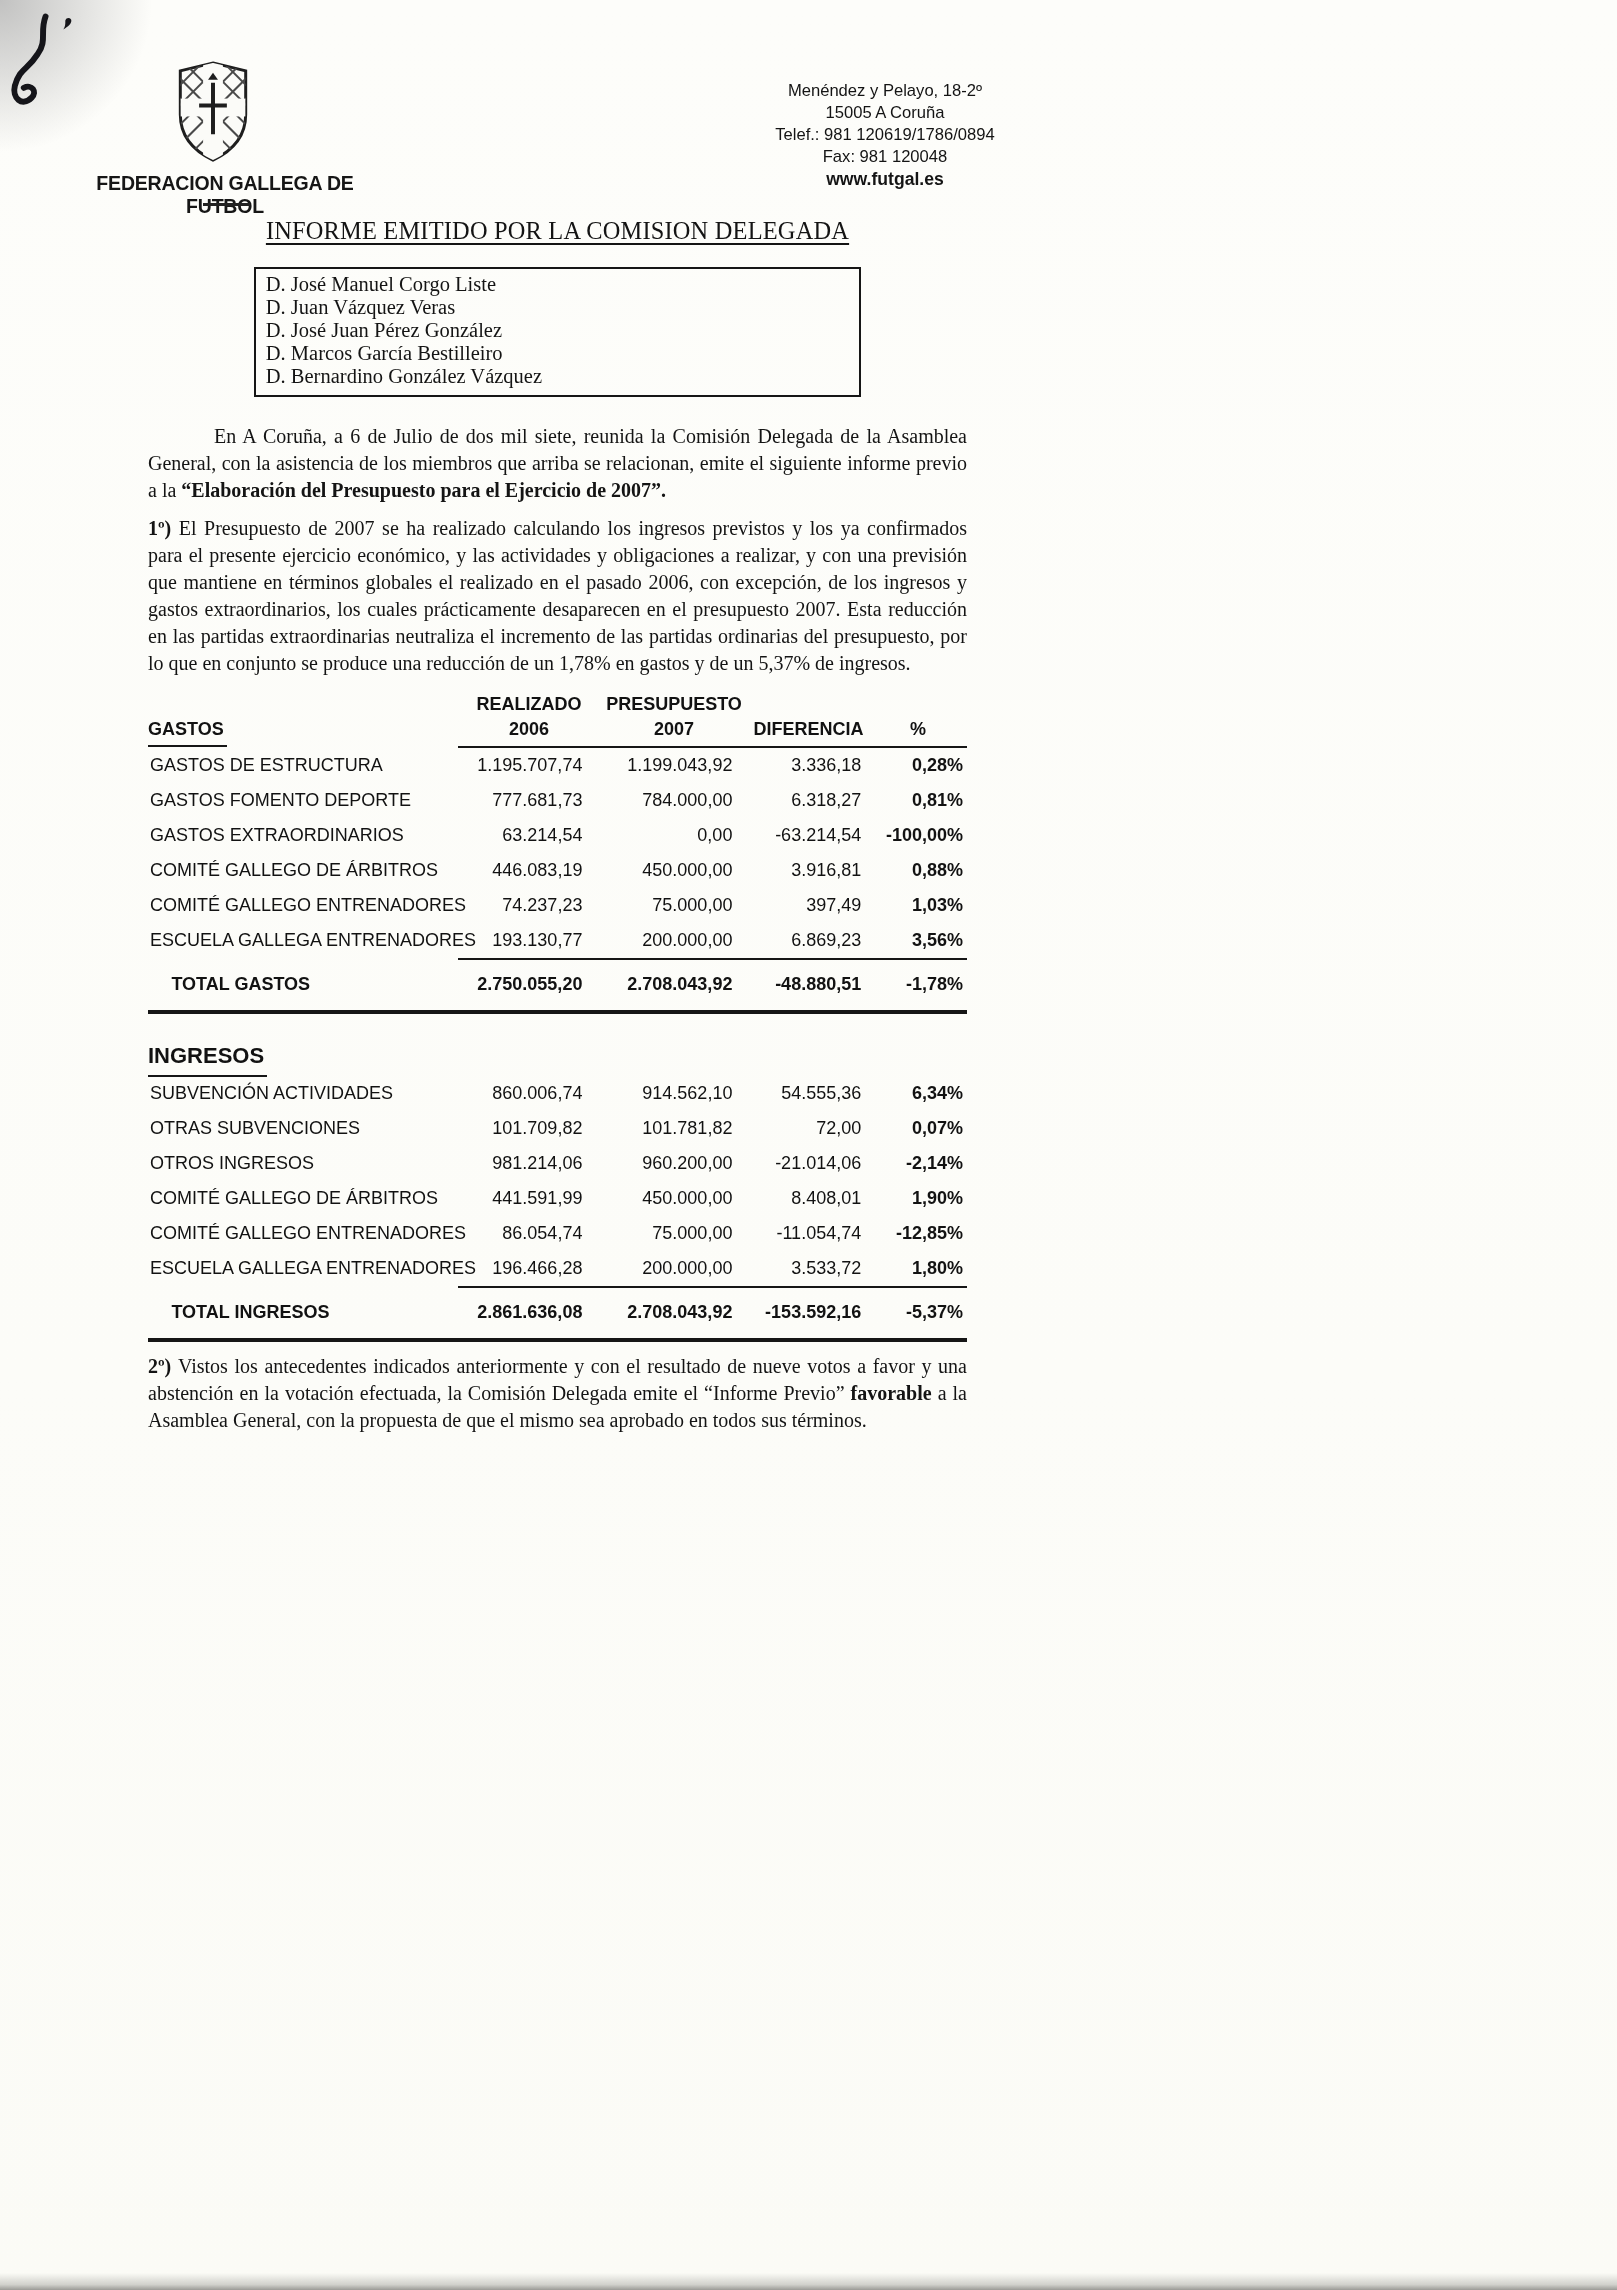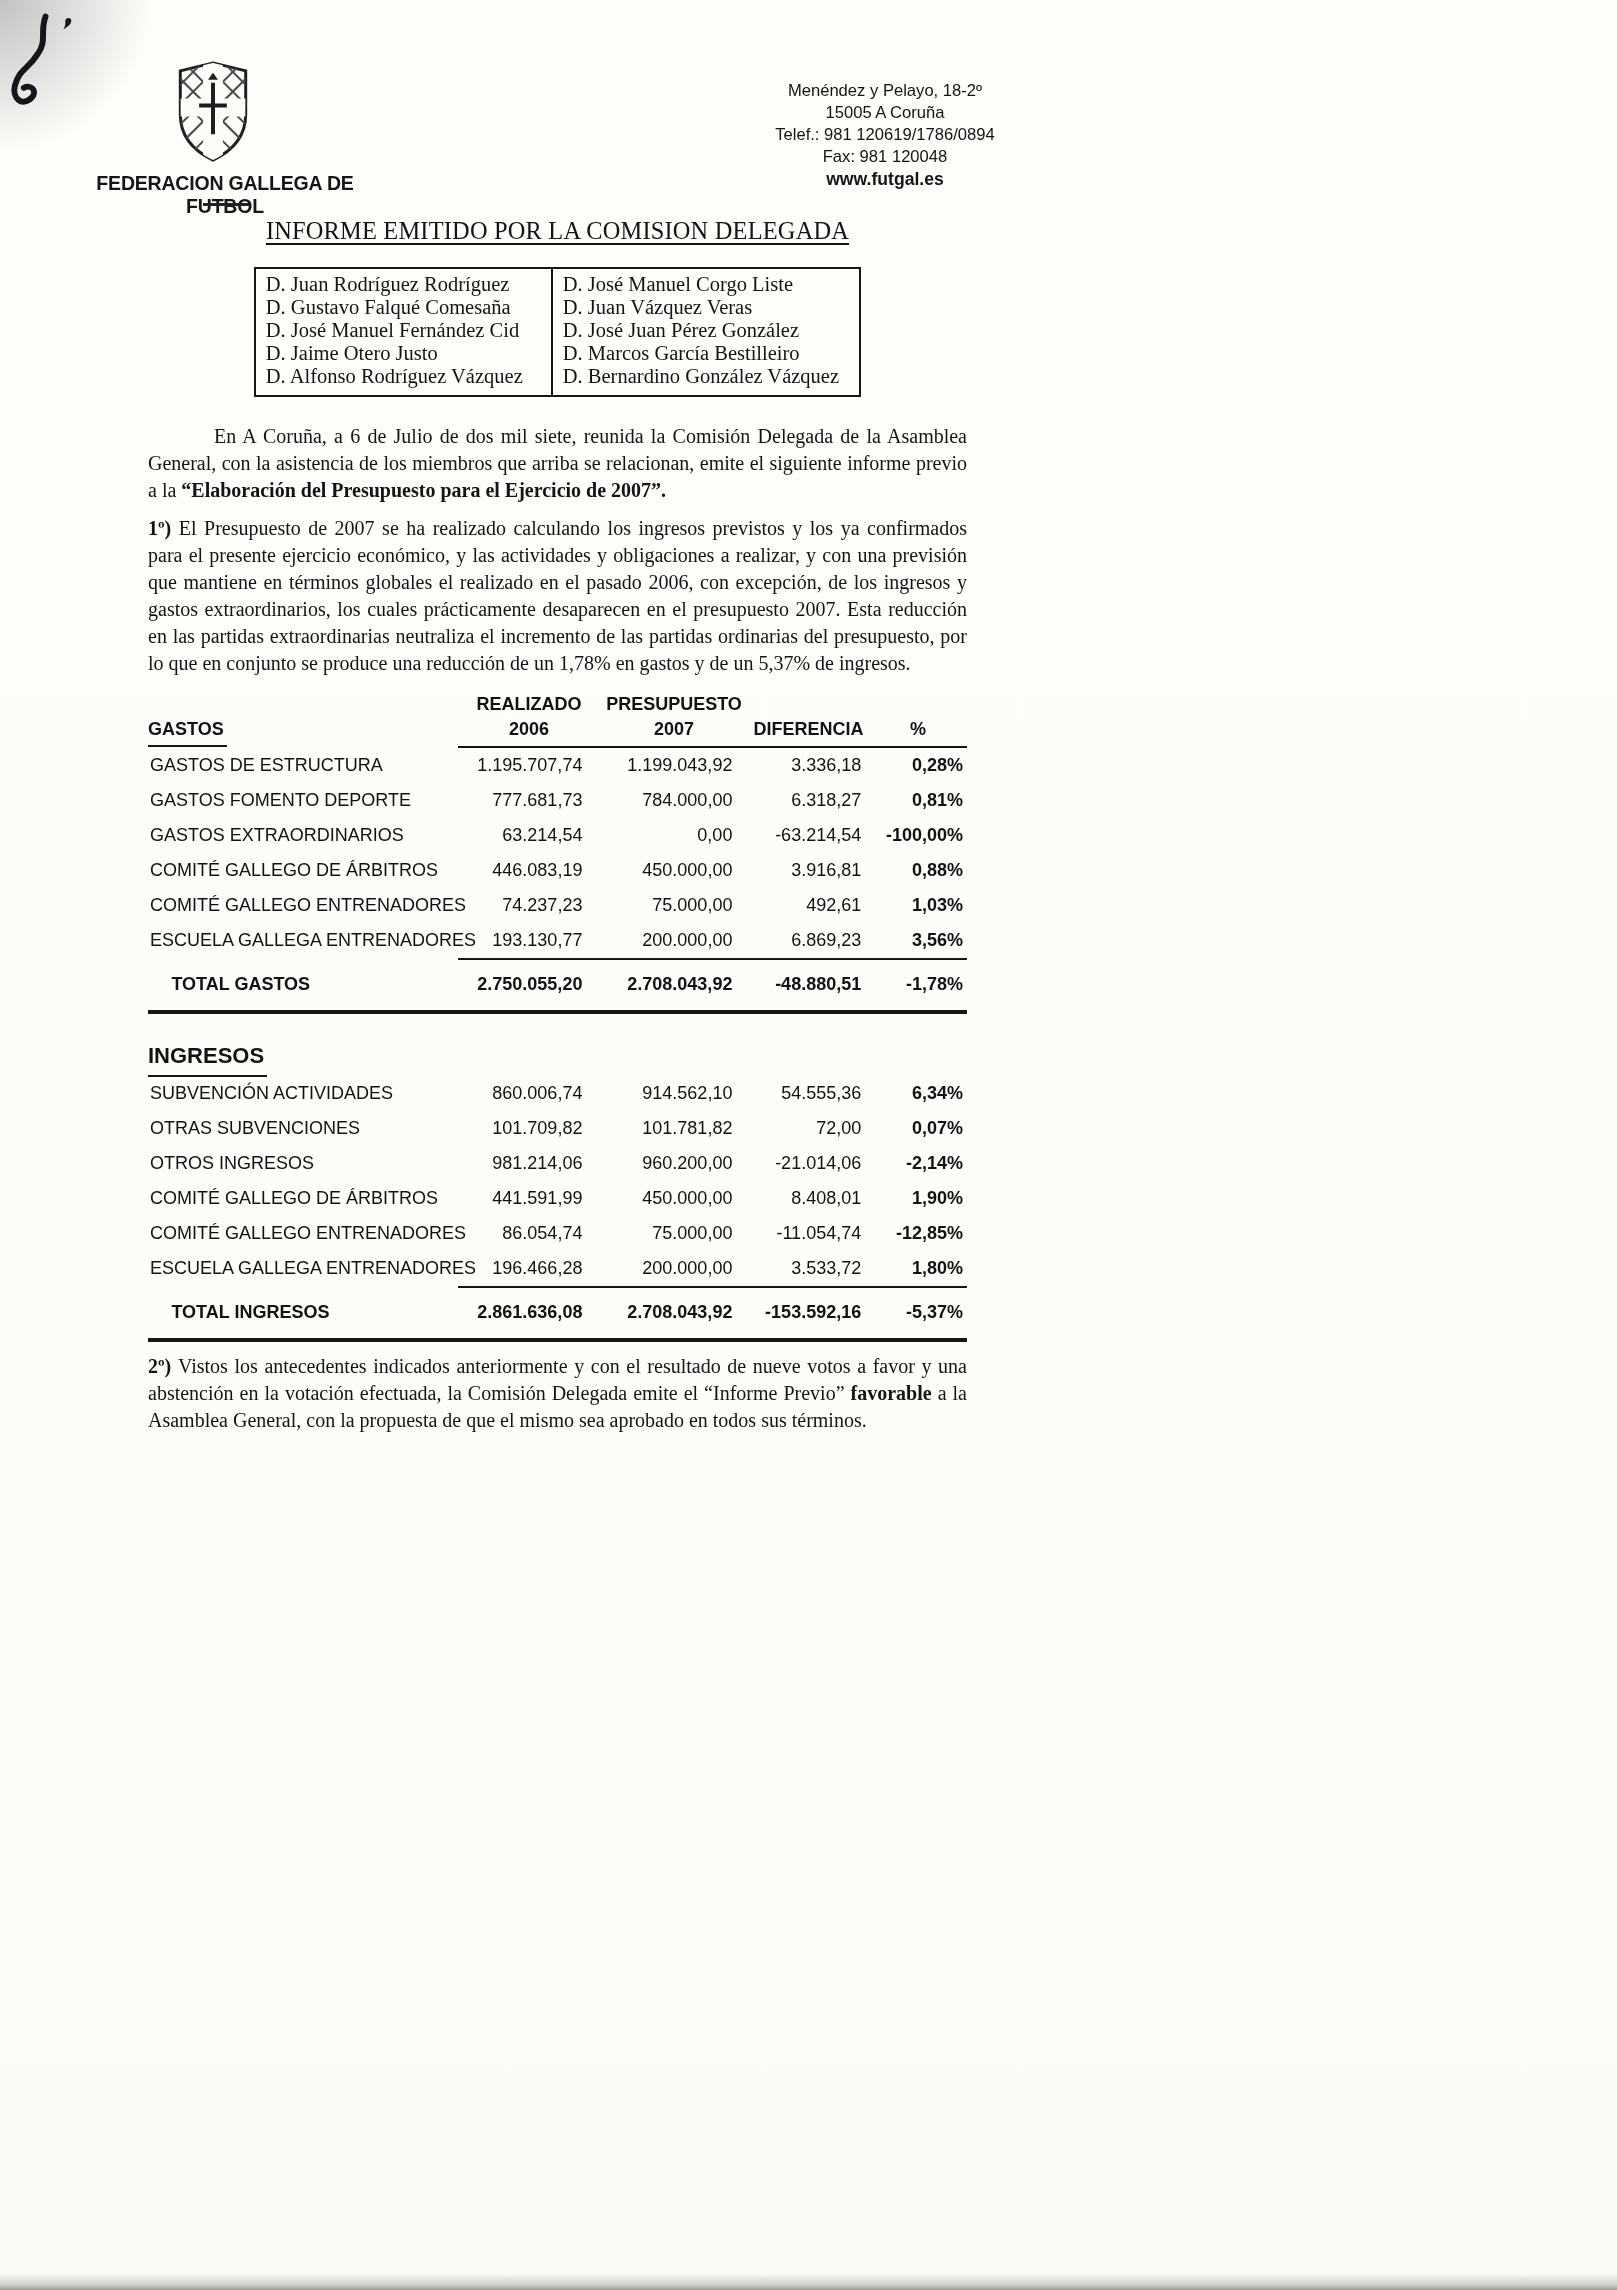--- a/index.html
+++ b/index.html
@@ -145,27 +145,20 @@
     <div>Telef.: 981 120619/1786/0894</div>
     <div>Fax: 981 120048</div>
     <div class="website">www.futgal.es</div>
   </div>
 
   <div class="content">
 
     <div class="title">INFORME EMITIDO POR LA COMISION DELEGADA</div>
 
     <div class="members-box">
-      <div class="members-col left" id="members-left">
-          <div class="member-name">D. Juan Rodríguez Rodríguez</div>
-          <div class="member-name">D. Gustavo Falqué Comesaña</div>
-          <div class="member-name">D. José Manuel Fernández Cid</div>
-          <div class="member-name">D. Jaime Otero Justo</div>
-          <div class="member-name">D. Alfonso Rodríguez Vázquez</div>
-        </div>
       <div class="members-col" id="members-right">
           <div class="member-name">D. José Manuel Corgo Liste</div>
           <div class="member-name">D. Juan Vázquez Veras</div>
           <div class="member-name">D. José Juan Pérez González</div>
           <div class="member-name">D. Marcos García Bestilleiro</div>
           <div class="member-name">D. Bernardino González Vázquez</div>
         </div>
     </div>
 
     <div id="paragraphs-top">
@@ -219,21 +212,21 @@
             <div class="c-label">COMITÉ GALLEGO DE ÁRBITROS</div>
             <div class="c-num n1">446.083,19</div>
             <div class="c-num n2">450.000,00</div>
             <div class="c-num n3">3.916,81</div>
             <div class="c-num n4">0,88%</div>
           </div>
           <div class="fgrid frow">
             <div class="c-label">COMITÉ GALLEGO ENTRENADORES</div>
             <div class="c-num n1">74.237,23</div>
             <div class="c-num n2">75.000,00</div>
-            <div class="c-num n3">492,61</div>
+            <div class="c-num n3">397,49</div>
             <div class="c-num n4">1,03%</div>
           </div>
           <div class="fgrid frow pre-total">
             <div class="c-label">ESCUELA GALLEGA ENTRENADORES</div>
             <div class="c-num n1">193.130,77</div>
             <div class="c-num n2">200.000,00</div>
             <div class="c-num n3">6.869,23</div>
             <div class="c-num n4">3,56%</div>
           </div>
           <div class="fgrid frow total-row">

